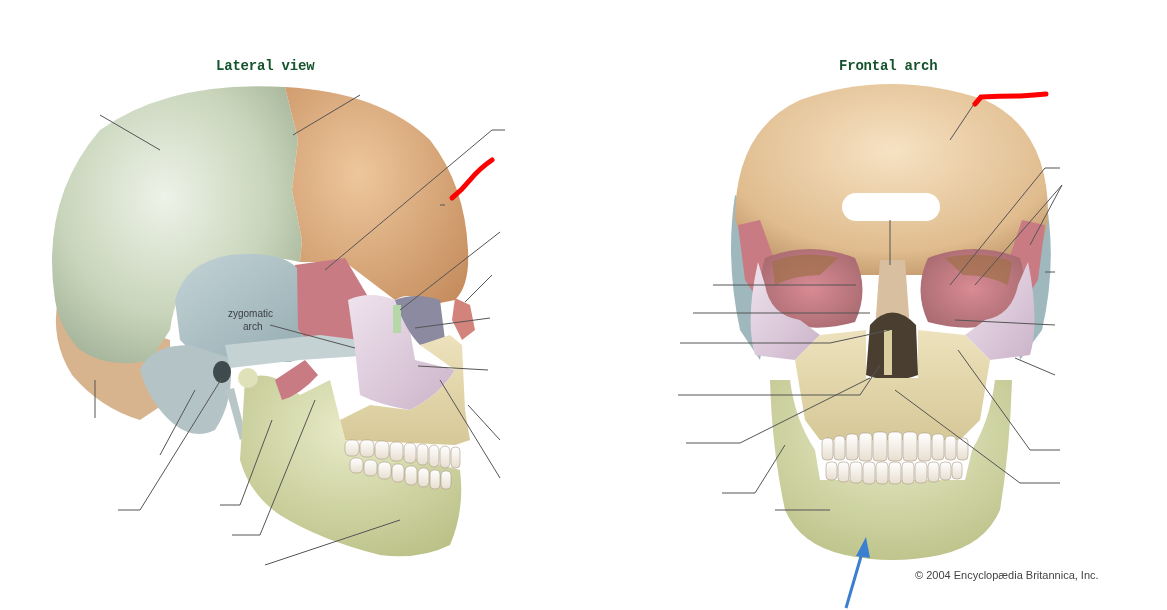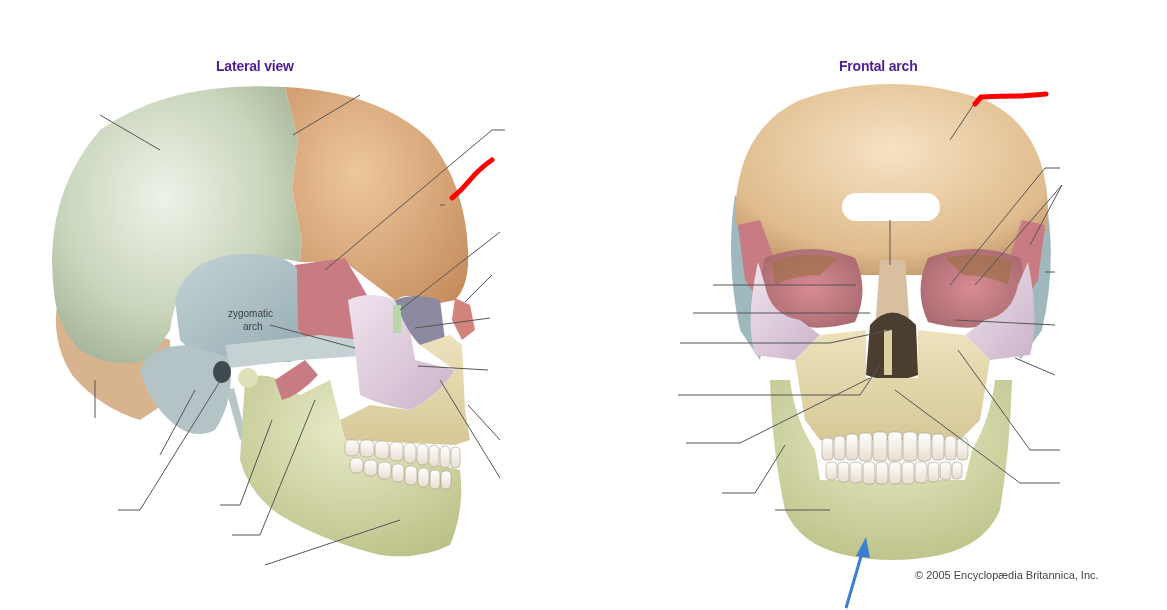--- a/index.html
+++ b/index.html
@@ -1,29 +1,29 @@
 <!DOCTYPE html>
 <html><head>
 <meta charset="utf-8">
 <style>
   html, body { margin: 0; padding: 0; background: #ffffff; }
   body { width: 1167px; height: 610px; position: relative; overflow: hidden;
          font-family: "Liberation Sans", sans-serif; }
-  .title { position: absolute; font-size: 14px; font-weight: bold; color: #4c1d95;
-           letter-spacing: -0.2px; }
+  .title { position: absolute; font-size: 14px; font-weight: bold; color: #14532d;
+           letter-spacing: -0.2px; font-family: Liberation Mono, monospace; }
   .credit { position: absolute; font-size: 11px; color: #444444; }
   svg.canvas { position: absolute; left: 0; top: 0; }
   .inline-label { font-family: "Liberation Sans", sans-serif; font-size: 10px; fill: #3a3f44; }
 </style>
 </head>
 <body>
 
 <div class="title" style="left:216px; top:58px;">Lateral view</div>
 <div class="title" style="left:839px; top:58px;">Frontal arch</div>
-<div class="credit" style="left:915px; top:569px;">© 2005 Encyclopædia Britannica, Inc.</div>
+<div class="credit" style="left:915px; top:569px;">© 2004 Encyclopædia Britannica, Inc.</div>
 
 <svg class="canvas" width="1167" height="610" viewBox="0 0 1167 610">
   <defs>
     <radialGradient id="gParietal" cx="0.45" cy="0.4" r="0.7">
       <stop offset="0" stop-color="#eef2e8"></stop>
       <stop offset="0.6" stop-color="#c8d5bb"></stop>
       <stop offset="1" stop-color="#9fae94"></stop>
     </radialGradient>
     <radialGradient id="gFrontalL" cx="0.4" cy="0.4" r="0.8">
       <stop offset="0" stop-color="#edc79c"></stop>

